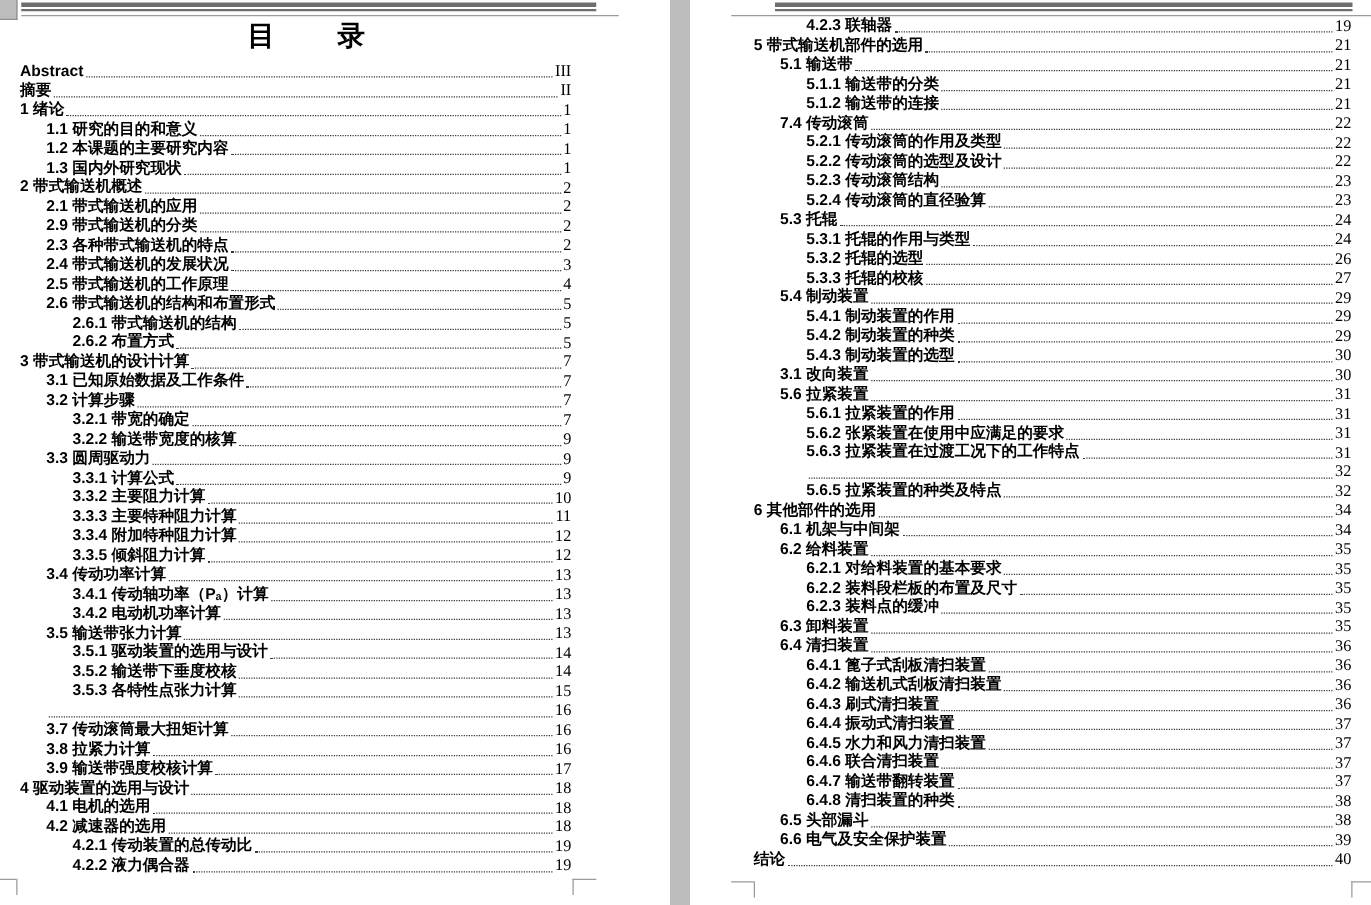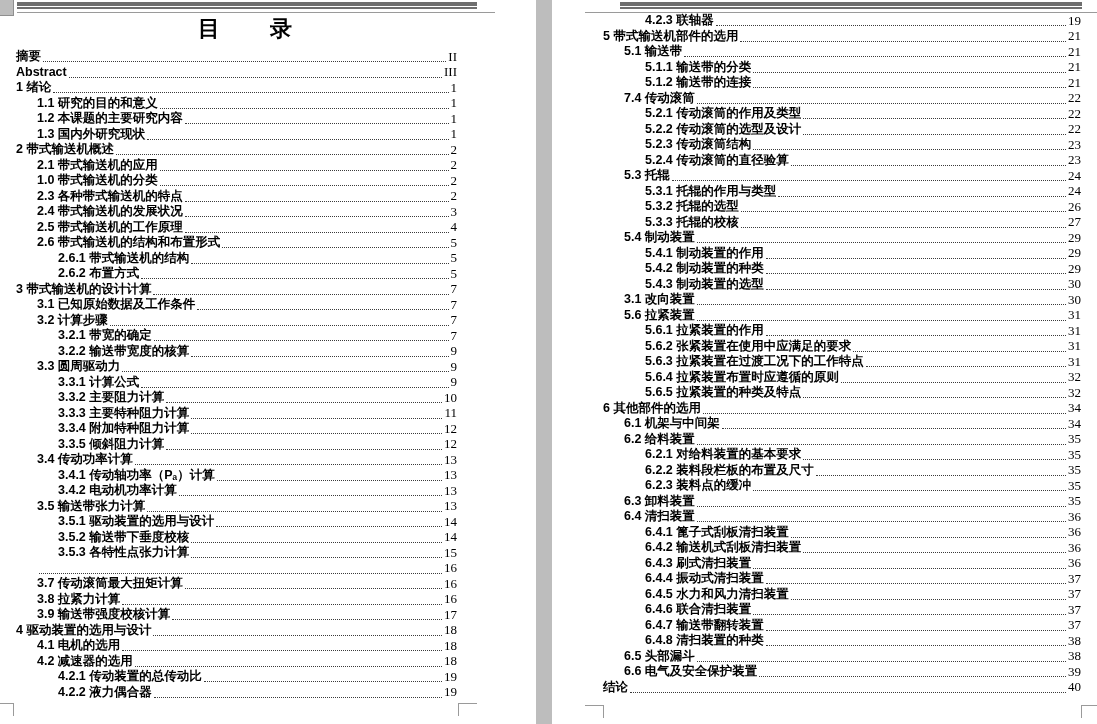--- a/index.html
+++ b/index.html
@@ -31,30 +31,30 @@
 <body>
 
 <div id="canvas">
 
   <div class="page" id="page-left">
     <div class="sep-bar" style="left:17px;top:2px;width:460px;"></div>
     <div class="bound-line" style="left:17px;top:12px;width:478px;"></div>
     <div class="toc-title">目　　录</div>
     <div class="rows" id="rows-left">
         <div class="row l0">
+          <span class="lbl">Abstract</span>
+          <span class="dots"></span>
+          <span class="pg">III</span>
+        </div>
+        <div class="row l0">
           <span class="lbl">摘要</span>
           <span class="dots"></span>
           <span class="pg">II</span>
         </div>
         <div class="row l0">
-          <span class="lbl">Abstract</span>
-          <span class="dots"></span>
-          <span class="pg">III</span>
-        </div>
-        <div class="row l0">
           <span class="lbl">1 绪论</span>
           <span class="dots"></span>
           <span class="pg">1</span>
         </div>
         <div class="row l1">
           <span class="lbl">1.1 研究的目的和意义</span>
           <span class="dots"></span>
           <span class="pg">1</span>
         </div>
         <div class="row l1">
@@ -71,21 +71,21 @@
           <span class="lbl">2 带式输送机概述</span>
           <span class="dots"></span>
           <span class="pg">2</span>
         </div>
         <div class="row l1">
           <span class="lbl">2.1 带式输送机的应用</span>
           <span class="dots"></span>
           <span class="pg">2</span>
         </div>
         <div class="row l1">
-          <span class="lbl">1.0 带式输送机的分类</span>
+          <span class="lbl">2.9 带式输送机的分类</span>
           <span class="dots"></span>
           <span class="pg">2</span>
         </div>
         <div class="row l1">
           <span class="lbl">2.3 各种带式输送机的特点</span>
           <span class="dots"></span>
           <span class="pg">2</span>
         </div>
         <div class="row l1">
           <span class="lbl">2.4 带式输送机的发展状况</span>
@@ -365,21 +365,20 @@
           <span class="lbl">5.6.2 张紧装置在使用中应满足的要求</span>
           <span class="dots"></span>
           <span class="pg">31</span>
         </div>
         <div class="row l2">
           <span class="lbl">5.6.3 拉紧装置在过渡工况下的工作特点</span>
           <span class="dots"></span>
           <span class="pg">31</span>
         </div>
         <div class="row l2">
-          <span class="lbl">5.6.4 拉紧装置布置时应遵循的原则</span>
           <span class="dots"></span>
           <span class="pg">32</span>
         </div>
         <div class="row l2">
           <span class="lbl">5.6.5 拉紧装置的种类及特点</span>
           <span class="dots"></span>
           <span class="pg">32</span>
         </div>
         <div class="row l0">
           <span class="lbl">6 其他部件的选用</span>

